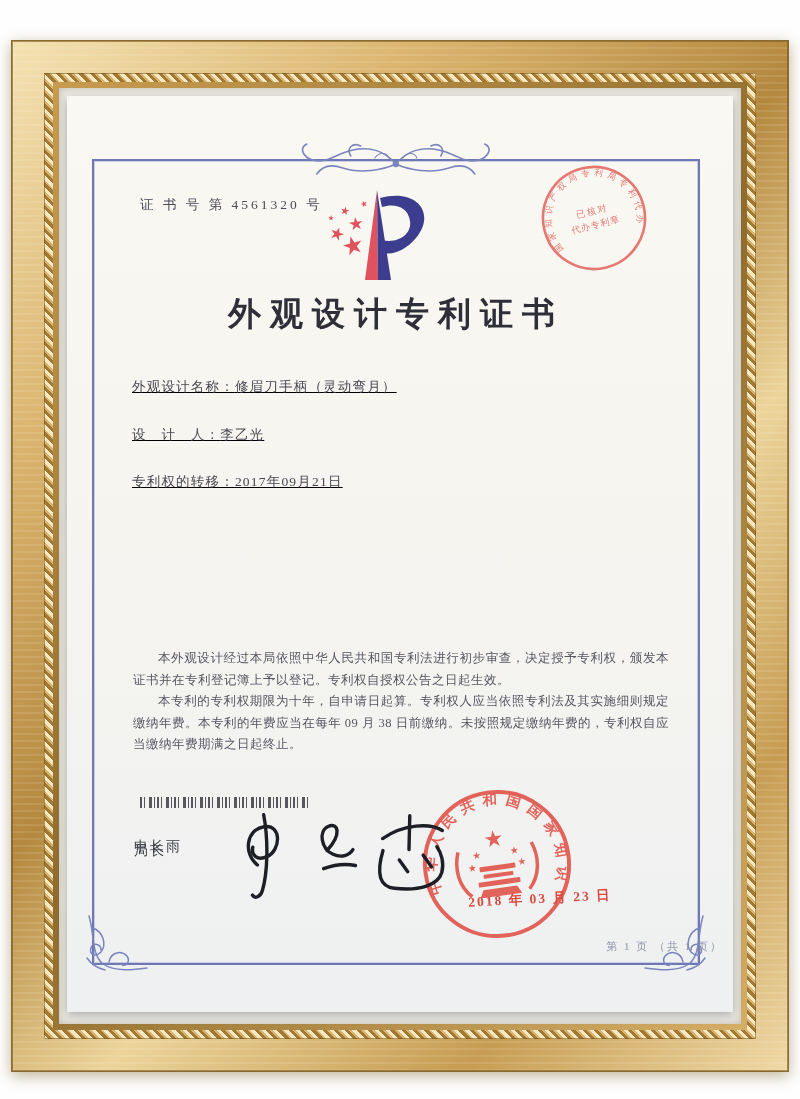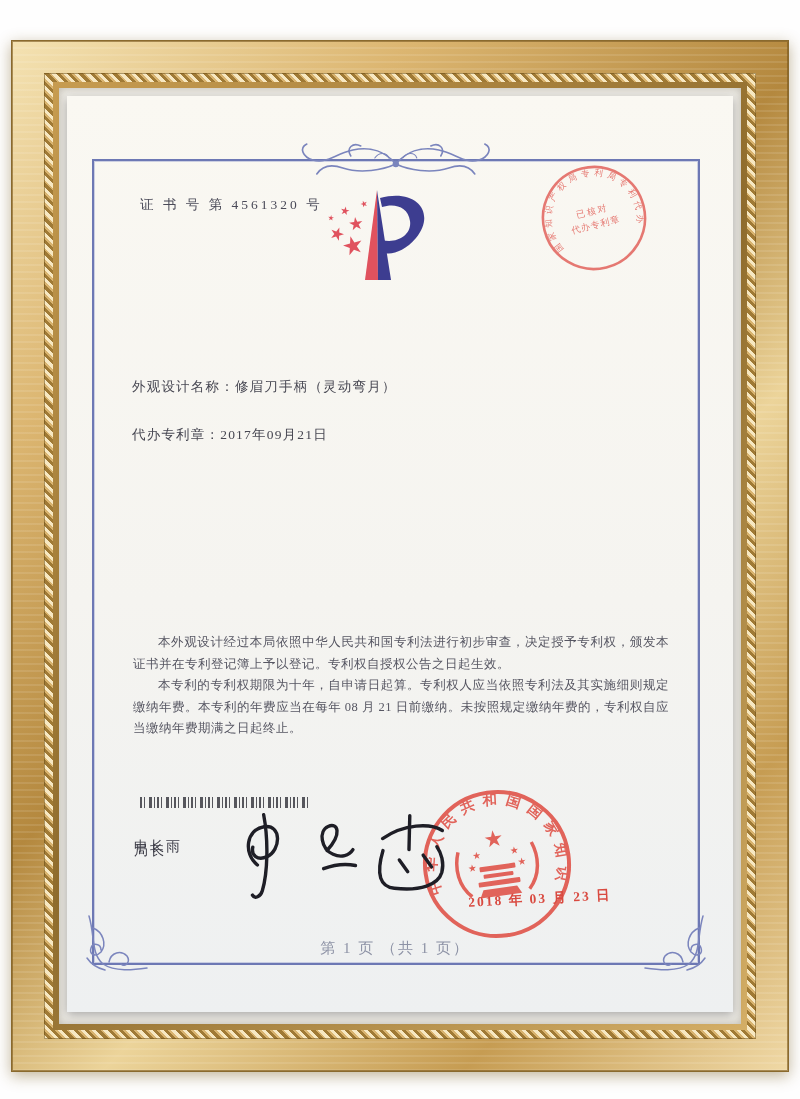--- a/index.html
+++ b/index.html
@@ -55,26 +55,26 @@
     position:absolute;left:73px;top:100px;font-size:13.5px;color:#4a4a58;
     letter-spacing:3px;z-index:3;
   }
   .logo{position:absolute;left:253px;top:88px;z-index:3;}
   .cert-title{
     position:absolute;top:196px;left:0;right:8px;text-align:center;
     font-size:33px;font-weight:bold;color:#2f2f3a;letter-spacing:9px;z-index:3;
   }
   .fields{
     position:absolute;left:65px;top:281px;right:60px;z-index:3;
-    display:flex;flex-direction:column;gap:28.5px;
+    display:flex;flex-direction:column;gap:28.5px;text-decoration:underline;
   }
   .field{font-size:13.5px;color:#474752;letter-spacing:1.2px;line-height:19px;}
   .field .lab{letter-spacing:1.2px;}
   .paras{
-    position:absolute;left:66px;right:64px;top:536px;z-index:3;
+    position:absolute;left:66px;right:64px;top:552px;z-index:3;
     font-size:12.5px;line-height:21.5px;color:#565662;text-align:justify;
   }
   .paras p{margin:0;text-indent:2em;letter-spacing:.5px;}
   .barcode{
     position:absolute;left:73px;top:701px;width:168px;height:11px;z-index:3;opacity:.82;
     background:repeating-linear-gradient(90deg,
       #34343c 0 2px,rgba(0,0,0,0) 2px 4px,
       #34343c 4px 5px,rgba(0,0,0,0) 5px 9px,
       #34343c 9px 12px,rgba(0,0,0,0) 12px 14px,
       #34343c 14px 15px,rgba(0,0,0,0) 15px 17px);
@@ -83,22 +83,22 @@
   .sig-label.l1{top:746px;}
   .sig-label.l2{top:742px;}
   .signature{position:absolute;left:160px;top:708px;z-index:4;transform:rotate(-2deg);}
   .seal{position:absolute;left:353px;top:691px;z-index:3;opacity:.9;transform:rotate(-8deg);}
   .seal-date{
     position:absolute;left:358px;top:794px;width:230px;text-align:center;z-index:5;
     color:#d94a40;font-size:13.5px;font-weight:bold;letter-spacing:2px;transform:rotate(-3deg);
   }
   .stamp{position:absolute;left:471px;top:66px;z-index:4;opacity:.85;transform:rotate(-14deg);}
   .footer-page{
-    position:absolute;left:0;right:10px;top:843px;text-align:center;z-index:3;
-    font-size:15px;color:#8e93a6;letter-spacing:2px;
+    position:absolute;left:0;right:10px;top:843px;text-align:right;z-index:3;
+    font-size:11px;color:#8e93a6;letter-spacing:2px;
   }
   svg text{font-family:"Liberation Serif","DejaVu Serif",serif;}
 </style>
 </head>
 <body>
 
 <div class="frame-outer">
  <div class="frame-main">
   <div class="frame-bead">
    <div class="frame-lip">
@@ -145,29 +145,31 @@
          <g fill="#e0525e">
            <path transform="translate(33,62) scale(10) rotate(-15)" d="M0,-1 L0.224,-0.309 0.951,-0.309 0.363,0.118 0.588,0.809 0,0.382 -0.588,0.809 -0.363,0.118 -0.951,-0.309 -0.224,-0.309 Z"></path>
            <path transform="translate(17,50) scale(7) rotate(20)" d="M0,-1 L0.224,-0.309 0.951,-0.309 0.363,0.118 0.588,0.809 0,0.382 -0.588,0.809 -0.363,0.118 -0.951,-0.309 -0.224,-0.309 Z"></path>
            <path transform="translate(36,40) scale(7) rotate(-8)" d="M0,-1 L0.224,-0.309 0.951,-0.309 0.363,0.118 0.588,0.809 0,0.382 -0.588,0.809 -0.363,0.118 -0.951,-0.309 -0.224,-0.309 Z"></path>
            <path transform="translate(25,27) scale(4.5) rotate(12)" d="M0,-1 L0.224,-0.309 0.951,-0.309 0.363,0.118 0.588,0.809 0,0.382 -0.588,0.809 -0.363,0.118 -0.951,-0.309 -0.224,-0.309 Z"></path>
            <path transform="translate(44,20) scale(3.5) rotate(-20)" d="M0,-1 L0.224,-0.309 0.951,-0.309 0.363,0.118 0.588,0.809 0,0.382 -0.588,0.809 -0.363,0.118 -0.951,-0.309 -0.224,-0.309 Z"></path>
            <path transform="translate(11,34) scale(3) rotate(5)" d="M0,-1 L0.224,-0.309 0.951,-0.309 0.363,0.118 0.588,0.809 0,0.382 -0.588,0.809 -0.363,0.118 -0.951,-0.309 -0.224,-0.309 Z"></path>
          </g>
        </svg>
 
+       <div class="cert-title">外观设计专利证书</div>
 
        <div class="fields">
          <div class="field"><span class="lab">外观设计名称：</span><span>修眉刀手柄（灵动弯月）</span></div>
-         <div class="field"><span class="lab">代办专利章：</span><span>2017年09月21日</span></div>
+         <div class="field"><span class="lab">设　计　人：</span><span>李乙光</span></div>
+         <div class="field"><span class="lab">专利权的转移：</span><span>2017年09月21日</span></div>
        </div>
 
        <div class="paras">
          <p>本外观设计经过本局依照中华人民共和国专利法进行初步审查，决定授予专利权，颁发本证书并在专利登记簿上予以登记。专利权自授权公告之日起生效。</p>
-         <p>本专利的专利权期限为十年，自申请日起算。专利权人应当依照专利法及其实施细则规定缴纳年费。本专利的年费应当在每年 08 月 21 日前缴纳。未按照规定缴纳年费的，专利权自应当缴纳年费期满之日起终止。</p>
+         <p>本专利的专利权期限为十年，自申请日起算。专利权人应当依照专利法及其实施细则规定缴纳年费。本专利的年费应当在每年 09 月 38 日前缴纳。未按照规定缴纳年费的，专利权自应当缴纳年费期满之日起终止。</p>
        </div>
 
        <div class="barcode"></div>
 
        <div class="sig-label l1">局长</div>
        <div class="sig-label l2">申长雨</div>
        <svg class="signature" width="230" height="95" viewBox="0 0 230 95">
          <g fill="none" stroke="#1e1e26" stroke-width="3.4" stroke-linecap="round" stroke-linejoin="round">
            <path d="M30 58 C16 46 20 22 38 20 C56 18 54 44 40 50 C30 54 24 48 26 40"></path>
            <path d="M38 8 C42 34 40 66 34 84 C32 90 26 92 24 88"></path>

